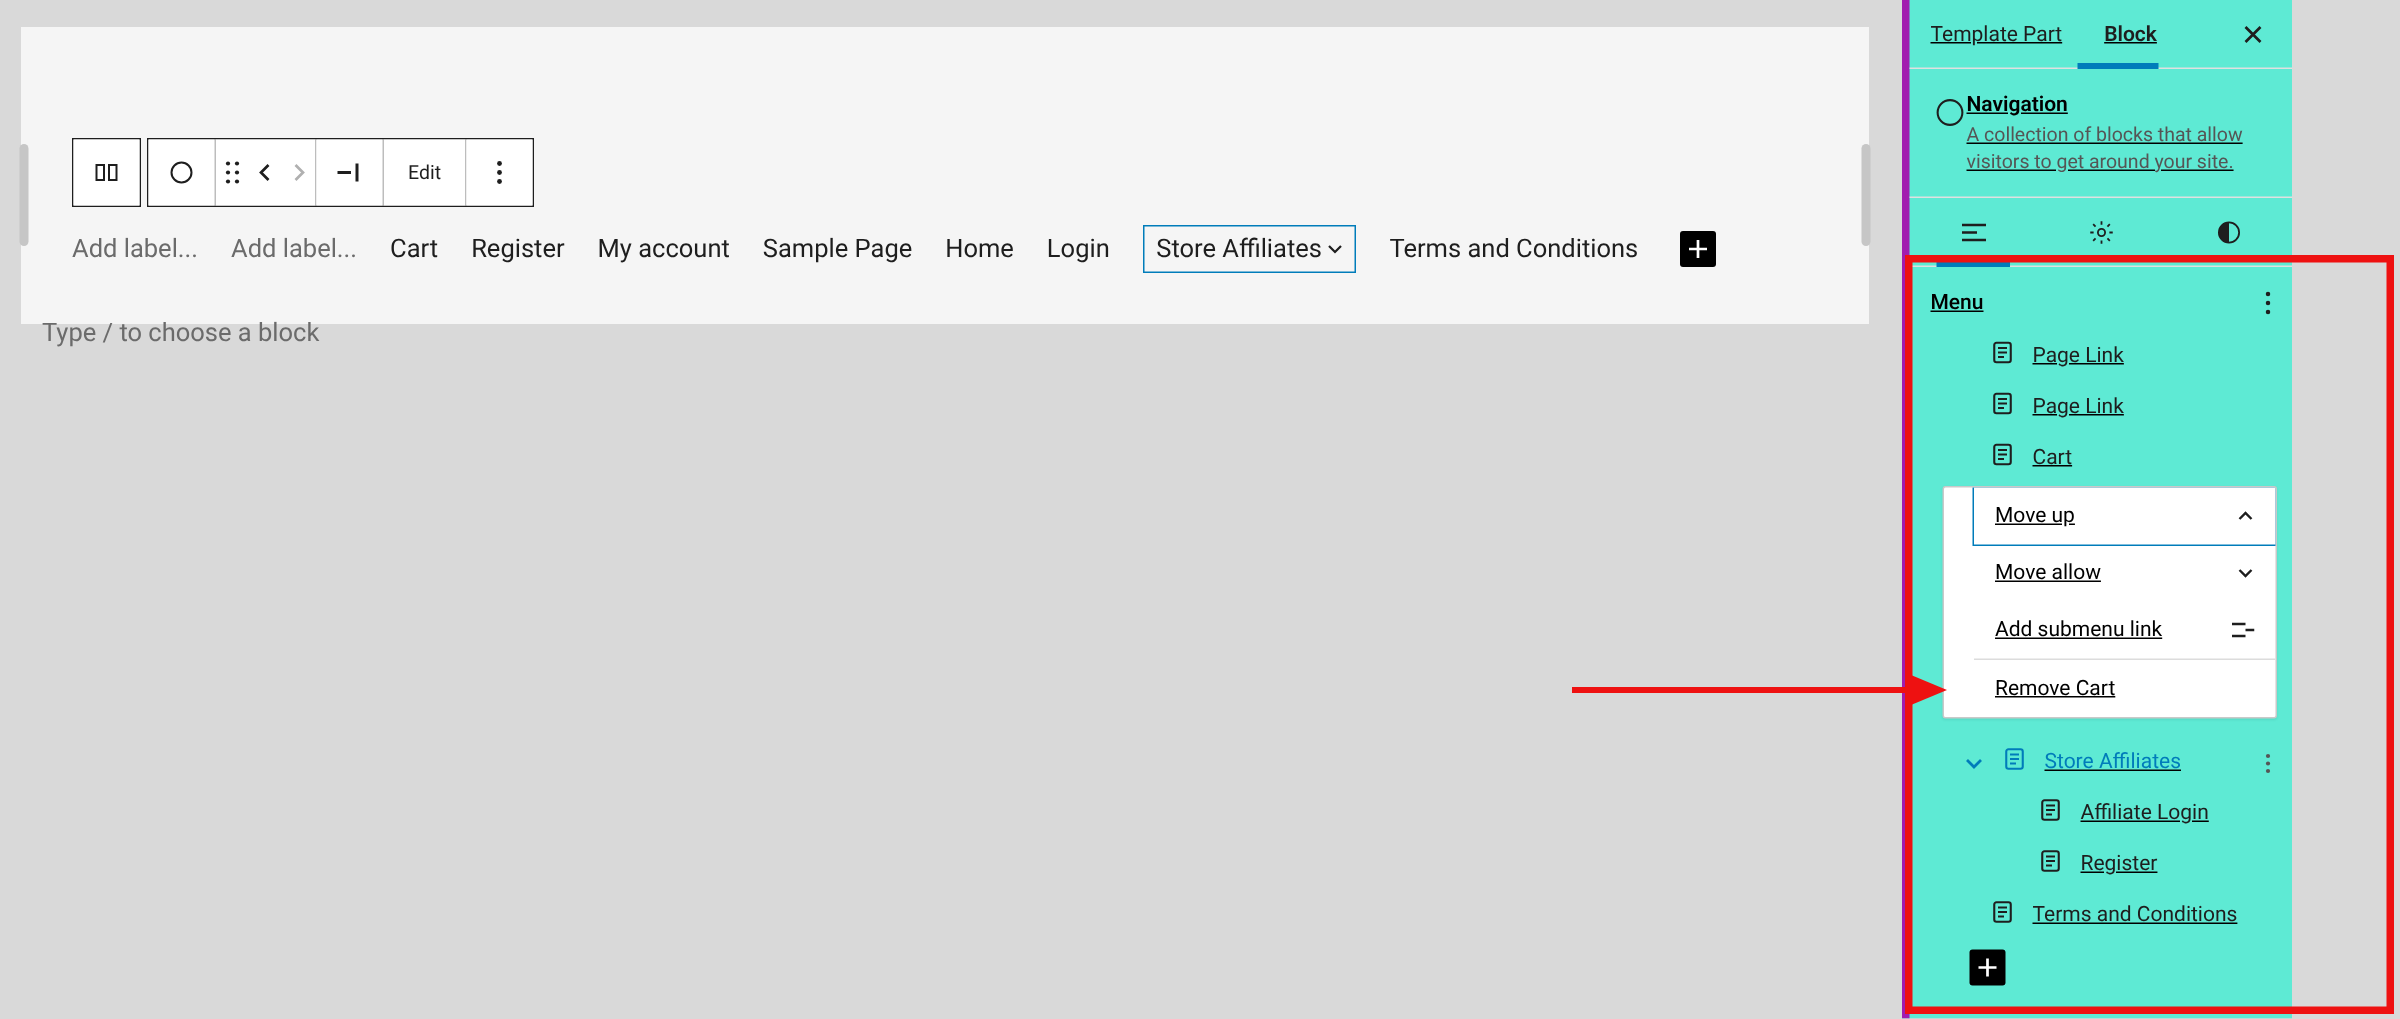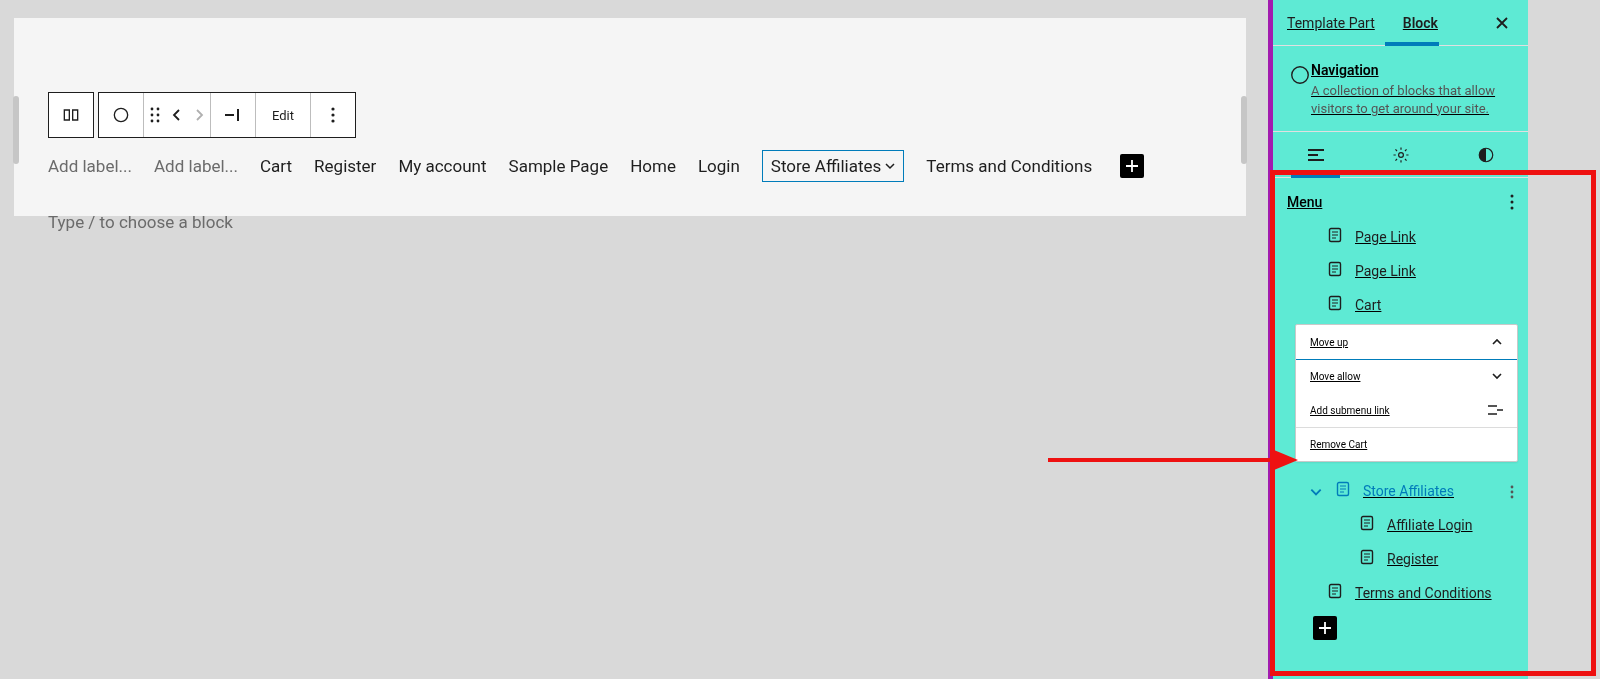--- a/index.html
+++ b/index.html
@@ -39,21 +39,21 @@
   .navbar .item { cursor: pointer; white-space: nowrap; }
   .navbar .item.selected {
     border: 1.5px solid var(--wp-blue,#007cba); padding: 5px 8px; display: inline-flex; align-items: center; gap: 4px;
   }
   .addblock {
     width: 24px; height: 24px; background: #000; color: #fff; display: flex; align-items: center; justify-content: center; border-radius: 2px; cursor: pointer;
     margin-left: 6px;
   }
 
   .slash-hint {
-    position: absolute; left: 14px; top: 194px; color: #6b6b6b; font-size: 17px; margin-left: 20px;
+    position: absolute; left: 14px; top: 194px; color: #6b6b6b; font-size: 17px;
   }
 
   
   .inspector {
     position: absolute; right: 72px; top: 0; bottom: 0; width: 260px;
     background: #5eead4; border-left: 5px solid #a21caf; text-decoration: underline;
   }
   .insp-tabs {
     display: flex; align-items: center; height: 46px; position: relative; border-bottom: 1px solid #e0e0e0;
   }
@@ -84,21 +84,21 @@
   .menu-row .indent1 { width: 28px; }
   .menu-row .indent2 { width: 60px; }
   .menu-row .ico { width: 20px; height: 20px; display:flex; align-items:center; justify-content:center; }
   .menu-row.hl { color: #007cba; }
   .menu-row .chev { width: 14px; height:14px; color:#007cba; }
   .menu-row .rowmore { margin-left:auto; color:#555; }
 
   .ctxmenu {
     margin: 4px 10px 10px 22px; border: 1px solid #c9c9c9; border-radius: 2px; background:#fff;
     box-shadow: 0 1px 2px rgba(0,0,0,.07);
-    font-size: 10px; overflow:hidden;
+    font-size: 14px; overflow:hidden;padding-left:20px;
   }
   .ctx-item { display:flex; align-items:center; justify-content:space-between; padding: 11px 14px; cursor:pointer;}
   .ctx-item.primary { border: 1.5px solid #007cba; margin: -1px; }
   .ctx-sep { height: 1px; background: #dcdcdc; margin: 0; }
 
   .addbtn {
     margin: 8px 0 0 40px;
     width: 24px; height: 24px; background: #000; color: #fff; display: flex; align-items: center; justify-content: center; border-radius: 2px; cursor: pointer;
   }
 

